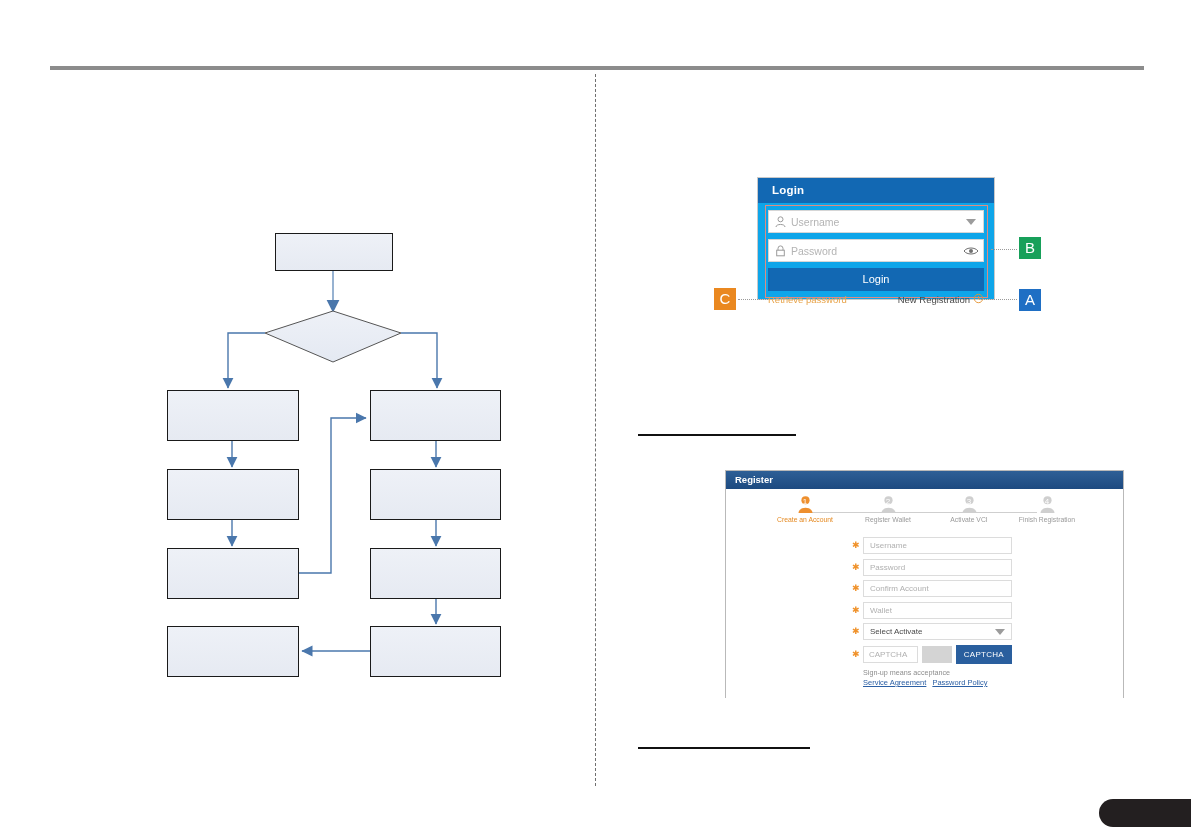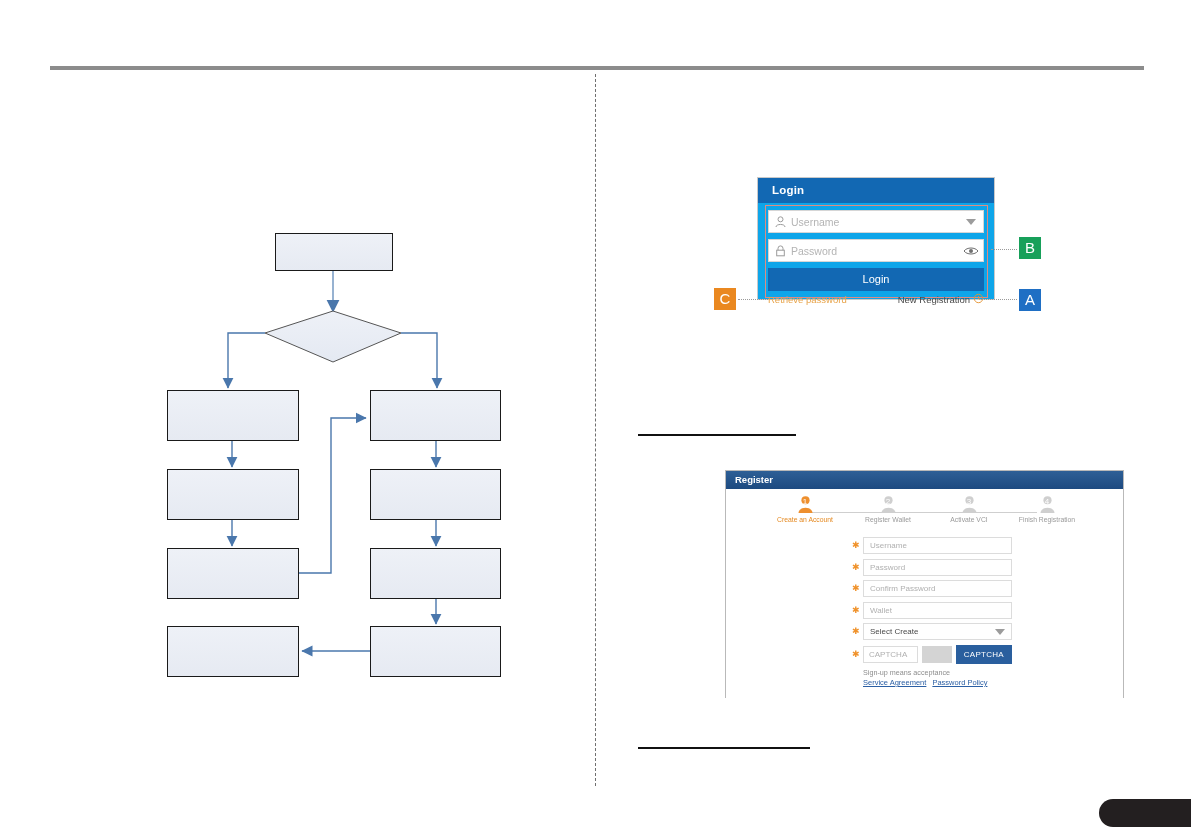--- a/index.html
+++ b/index.html
@@ -330,32 +330,32 @@
             <span class="rinput">Username</span>
           </div>
 
           <div class="rrow">
             <span class="req">✱</span>
             <span class="rinput">Password</span>
           </div>
 
           <div class="rrow">
             <span class="req">✱</span>
-            <span class="rinput">Confirm Password</span>
+            <span class="rinput">Confirm Account</span>
           </div>
 
           <div class="rrow">
             <span class="req">✱</span>
             <span class="rinput">Wallet</span>
           </div>
 
           <div class="rrow">
             <span class="req">✱</span>
             <span class="rinput sel">
-              <span>Select Create</span>
+              <span>Select Activate</span>
               <span class="caret-dn"></span>
             </span>
           </div>
 
           <div class="rrow">
             <span class="req">✱</span>
             <span class="cap-input">CAPTCHA</span>
             <span class="cap-img"></span>
             <span class="cap-btn">CAPTCHA</span>
           </div>

